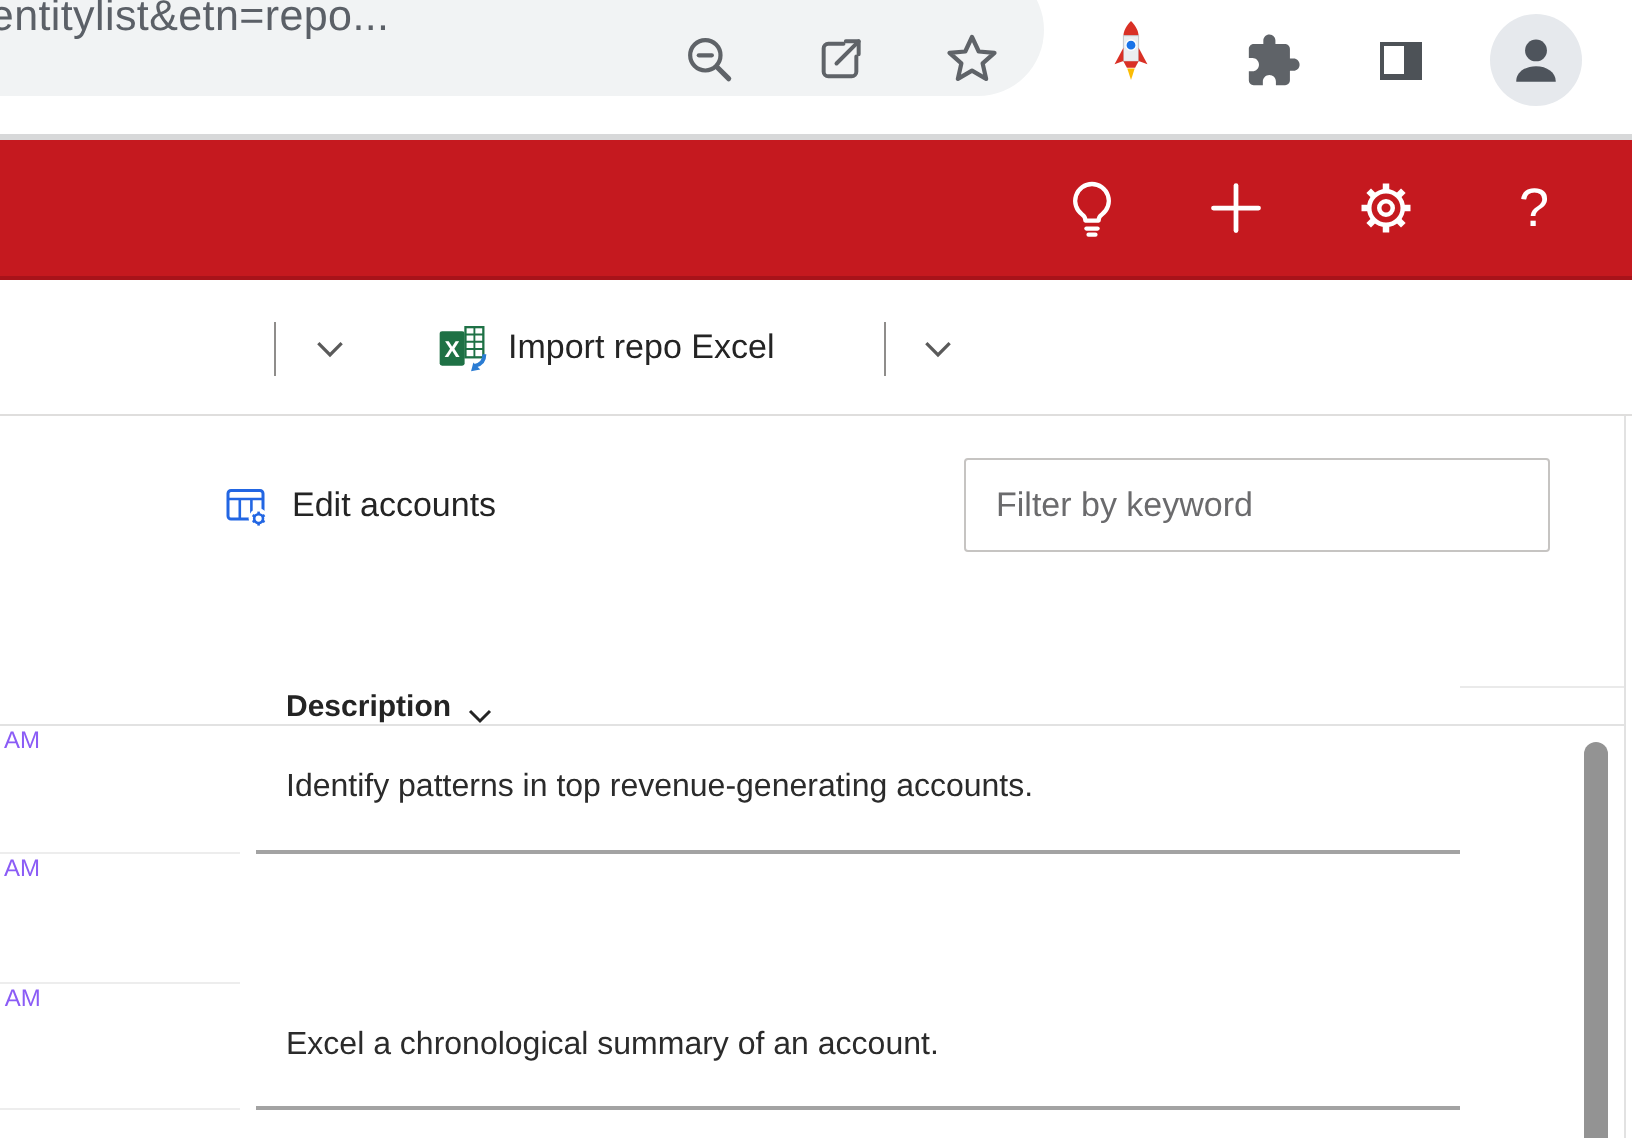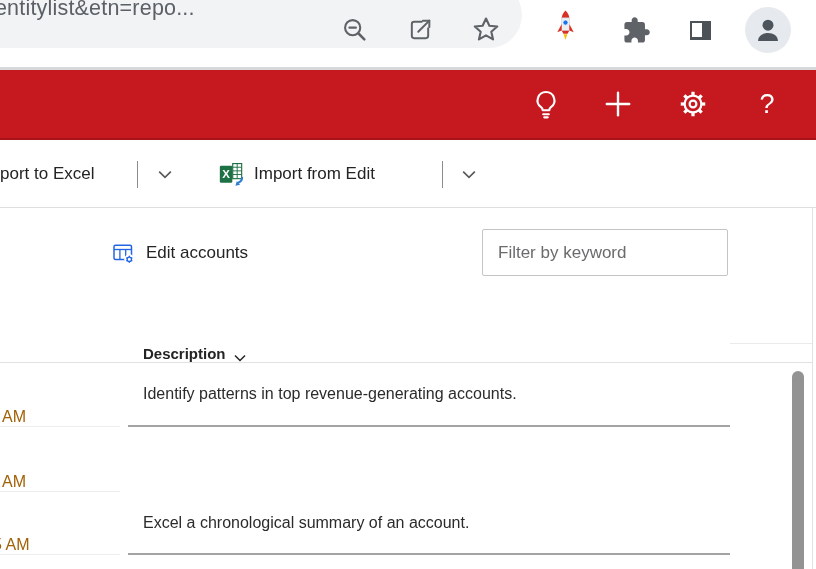--- a/index.html
+++ b/index.html
@@ -54,39 +54,39 @@
   #cb-chevron-2 { left:462px; }
 
   
   #content { position:absolute; left:0; top:208px; width:816px; height:361px; background:#fff; }
   #content-right-border { position:absolute; left:812px; top:0; width:1px; height:361px; background:#e2e2e2; }
 
   .vt-btn { position:absolute; top:22px; height:46px; display:flex; align-items:center; gap:11px; }
   #btn-edit-columns { left:112px; }
   #btn-edit-filters { left:313px; }
   .vt-label { font-size:17px; color:#242424; white-space:nowrap; }
-  #filter-input { position:absolute; left:482px; top:21px; width:246px; height:47px;
+  #filter-input { position:absolute; left:482px; top:21px; width:293px; height:47px;
                   border:1px solid #c6c4c2; border-radius:2px; padding:5px 15px;
                   font-family:"Liberation Sans", sans-serif; font-size:17px; color:#242424;
                   background:#fff; outline:none; }
   #filter-input::placeholder { color:#6b6b6d; opacity:1; }
 
   #grid-header { position:absolute; left:143px; top:92px; height:62px; display:flex;
                  align-items:flex-end; gap:8px; }
   #grid-header-label { font-size:15px; font-weight:700; color:#242424; }
   #grid-header-underline { position:absolute; left:0; top:154px; width:812px; height:1px; background:#e2e2e2; }
   #grid-right-tick { position:absolute; left:730px; top:135px; width:82px; height:1px; background:#eaeaea; }
 
   .grid-row { position:absolute; left:0; width:812px; }
   #row-0 { top:155px; height:64px; }
   #row-1 { top:219px; height:65px; }
   #row-2 { top:284px; height:63px; }
   .cell-time { position:absolute; left:0; top:0; bottom:0; width:120px; overflow:hidden;
-               border-bottom:1px solid #ededed; display:flex; align-items:flex-end;
-               font-size:16px; color:#a16207; white-space:nowrap; }
+               border-bottom:1px solid #ededed; display:flex; align-items:flex-start;
+               font-size:12px; color:#8b5cf6; white-space:nowrap; }
   .cell-time span { padding-left:2px; }
   .cell-time.clipped span { margin-left:-7px; padding-left:0; }
   .cell-desc { position:absolute; left:128px; top:0; bottom:0; width:602px;
                border-bottom:2px solid #a3a3a3; display:flex; align-items:center;
                padding-left:15px; font-size:16px; color:#2b2b2b; white-space:nowrap; overflow:hidden; }
 
   #scrollbar-thumb { position:absolute; left:792px; top:163px; width:12px; height:200px;
                      background:#939393; border-radius:7px 7px 0 0; }
 </style>
 </head>
@@ -182,43 +182,40 @@
         <circle cx="12" cy="12" r="6.7" stroke-width="1.8"></circle>
         <circle cx="12" cy="12" r="2.7" stroke-width="1.8"></circle>
       </svg>
     </div>
     <div class="red-btn" id="btn-help">
       <span>?</span>
     </div>
   </div>
 
   <div id="command-bar">
-    <div class="cb-item" id="cb-export-label">
-      <span class="cb-label">port to Excel</span>
-    </div>
     <div class="cb-item" id="cb-divider-1">
       <div class="cb-divider"></div>
     </div>
     <div class="cb-item" id="cb-chevron-1">
       <svg width="14" height="9" viewBox="0 0 12 7" fill="none" stroke="#5a5a5a" stroke-width="1.4">
           <path d="M1 1l5 5 5-5"></path>
         </svg>
     </div>
     <div class="cb-item" id="cb-excel-icon">
       <svg width="26" height="25" viewBox="0 0 25 24">
         <rect x="13.2" y="1.5" width="8.6" height="14.5" fill="#fff" stroke="#1E7145" stroke-width="1.1"></rect>
         <path d="M13.2 5h8.6 M13.2 8.5h8.6 M13.2 12h8.6 M17.5 1.5v14.5" stroke="#1E7145" stroke-width="0.9" fill="none"></path>
         <rect x="0.8" y="3.5" width="12" height="16.5" rx="1.2" fill="#1E7145"></rect>
         <text x="6.8" y="15.8" font-family="Liberation Sans, sans-serif" font-size="11" font-weight="bold" fill="#fff" text-anchor="middle">X</text>
         <path d="M22.3 14.5c0 3.2-1.8 5-4.6 5.6" fill="none" stroke="#2B7CD3" stroke-width="1.9"></path>
         <path d="M20.3 21.9l-4.4.8 1.1-4.2z" fill="#2B7CD3"></path>
       </svg>
     </div>
     <div class="cb-item" id="cb-import-label">
-      <span class="cb-label">Import from Edit</span>
+      <span class="cb-label">Import repo Excel</span>
     </div>
     <div class="cb-item" id="cb-divider-2">
       <div class="cb-divider"></div>
     </div>
     <div class="cb-item" id="cb-chevron-2">
       <svg width="14" height="9" viewBox="0 0 12 7" fill="none" stroke="#5a5a5a" stroke-width="1.4">
           <path d="M1 1l5 5 5-5"></path>
         </svg>
     </div>
   </div>

